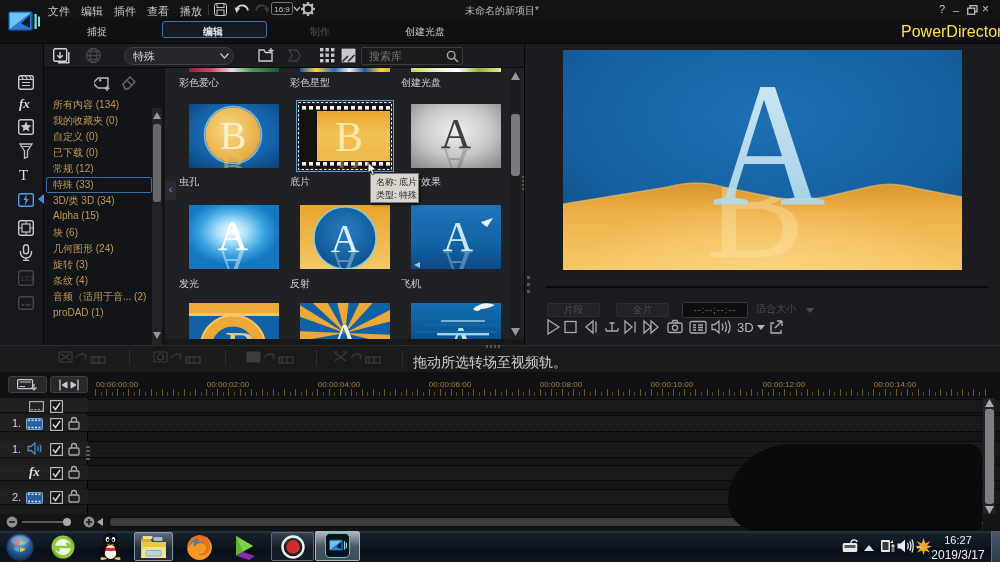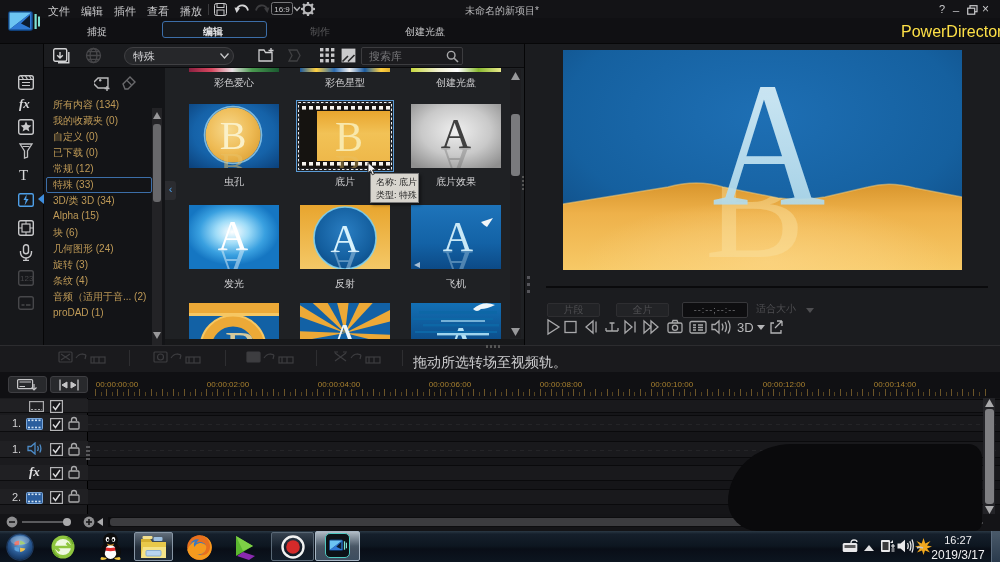--- a/index.html
+++ b/index.html
@@ -20,21 +20,21 @@
 #libtoolbar { left:44px; top:44px; width:480px; height:24px; background:#1b1c1f; border-bottom:1px solid #0a0a0c; }
 
 #sidebar { left:0; top:44px; width:44px; height:301px; background:#17181b; border-right:1px solid #060607; }
 
 #catpanel { left:44px; top:68px; width:121px; height:277px; background:#131417; }
 .cat { color:#bf9a57; font-size:10px; left:53px; white-space:nowrap; }
 #catsel { left:46px; top:177px; width:106px; height:16px; border:1px solid #3c6ea8; border-radius:2px; }
 
 #grid { left:165px; top:68px; width:359px; height:277px; background:#1f2124; overflow:hidden; }
 .thumb { position:absolute; width:90px; height:64px; overflow:hidden; }
-.tlabel { position:absolute; width:110px; text-align:center; color:#d2d2d4; font-size:10px; }
+.tlabel { position:absolute; width:110px; text-align:left; color:#d2d2d4; font-size:10px; }
 
 #preview { left:524px; top:44px; width:476px; height:301px; background:#1b1c1f; border-left:1px solid #050506; }
 #vframe { left:563px; top:50px; width:399px; height:220px; overflow:hidden; }
 
 #tltoolbar { left:0; top:345px; width:1000px; height:27px; background:#1a1a1d; border-top:1px solid #2c2c2f; }
 
 #ruler { left:0; top:372px; width:1000px; height:26px; background:#101013; }
 .tc { position:absolute; color:#a8802f; font-size:8px; top:380px; width:80px; text-align:center; }
 
 #tracks { left:0; top:398px; width:1000px; height:116px; background:#151518; }

